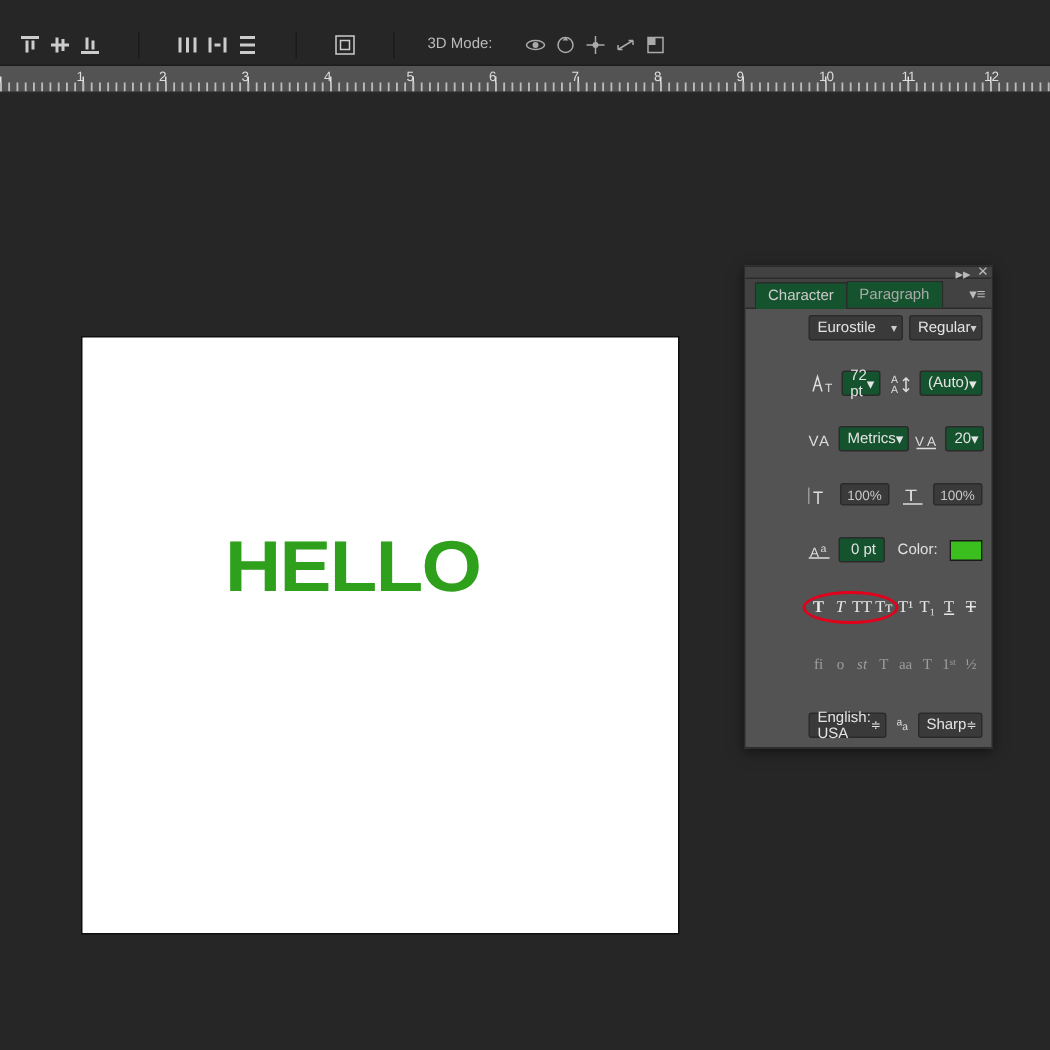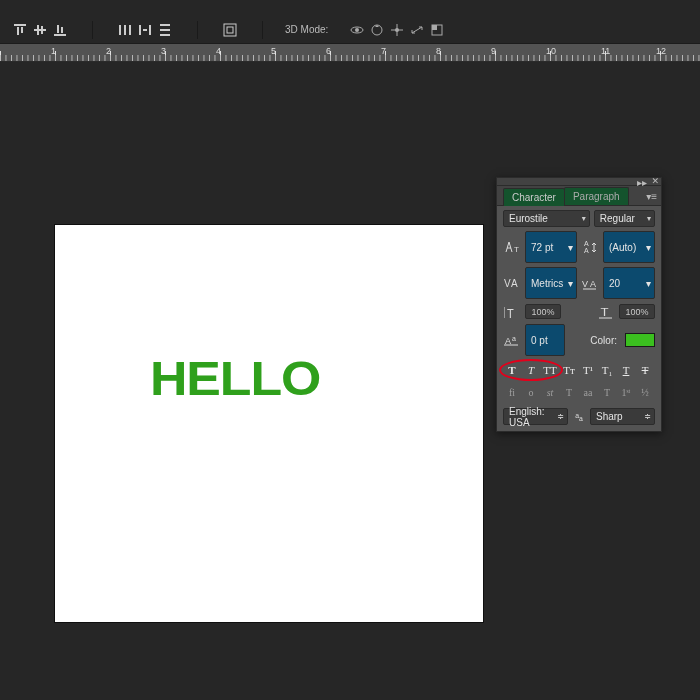--- a/index.html
+++ b/index.html
@@ -55,21 +55,21 @@
   .ruler-seg .ticks { position:absolute; bottom:0; left:0; width:100%; height:6px;
     background-image:
       linear-gradient(to right,#bbb 1px,transparent 1px);
     background-size: 5.5px 6px;
   }
 
   
   .canvas {
     position:absolute;
     left:55px; top:225px;
-    width:428px; height:397px;
+    width:397px; height:397px;
     background:#ffffff;
     box-shadow: 0 0 0 1px rgba(0,0,0,.6);
   }
   .canvas-text {
     position:absolute; left:95px; top:126px;
     font-family: "Arial Black", Arial, sans-serif;
     font-stretch: condensed;
     letter-spacing: -1px;
     font-size:48px;
     font-weight:600;
@@ -108,36 +108,36 @@
     background:#14532d;
     border:1px solid #2b2b2b;
     border-bottom:none;
     margin-right:-1px;
     position:relative; top:1px;
     border-radius:2px 2px 0 0;
   }
   .tab.inactive { background:#14532d; color:#aaa; top:0;}
   .tabs .flymenu{ margin-left:auto; color:#bbb; padding:3px 4px; font-size:10px;}
 
-  .panel-body { padding:4px 6px 6px 6px; display:flex; flex-direction:column; gap:4px;}
+  .panel-body { padding:4px 6px 6px 6px; display:flex; flex-direction:column; gap:20px;margin-left:36px;}
   .row { display:flex; align-items:center; gap:4px;}
   .ddl {
     flex:1; height:17px; background:#3a3a3a; border:1px solid #2b2b2b;
     display:flex; align-items:center; justify-content:space-between;
     padding:0 3px 0 5px; color:#e4e4e4; border-radius:2px;
   }
   .ddl small{ font-size:10px;}
   .ddl .caret{ font-size:8px; color:#ccc;}
   .field-icon{
     width:18px; height:17px; display:flex; align-items:center; justify-content:center;
     color:#ddd;
   }
   .numbox{
-    background:#0c4a6e; border:1px solid #2b2b2b; height:32px;
-    display:flex; align-items:center; justify-content:space-between;
+    background:#14532d; border:1px solid #2b2b2b; height:17px;
+    display:flex; align-items:center; justify-content:center;
     padding:0 3px 0 5px; border-radius:2px; color:#e4e4e4;
   }
   .half{ flex:1;}
   .pct-box{ width:36px; height:15px; background:#3a3a3a; border:1px solid #2b2b2b;
     display:flex;align-items:center;justify-content:center;border-radius:2px; font-size:9px;}
   .color-label{ color:#e0e0e0; margin-right:4px;}
   .color-swatch{
     width:30px; height:14px; border:1px solid #1a1a1a;
   }
 

